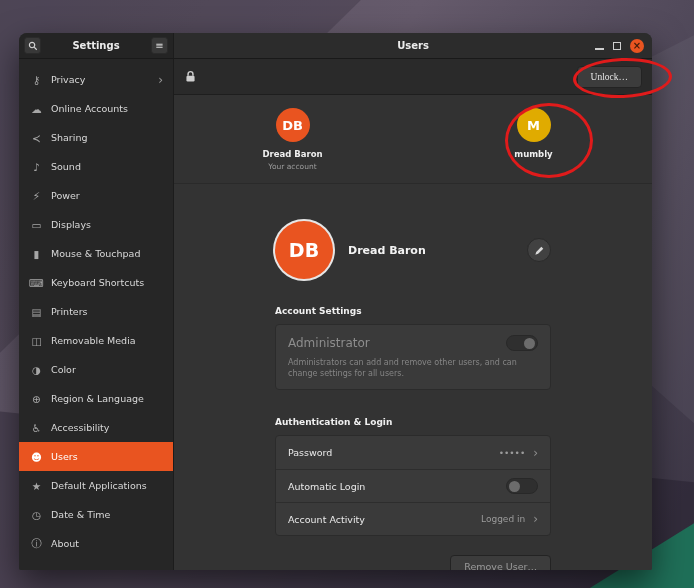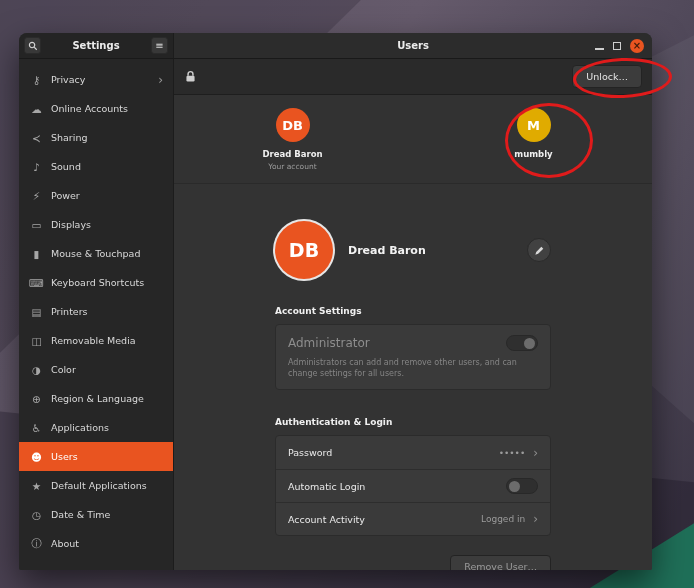--- a/index.html
+++ b/index.html
@@ -41,21 +41,21 @@
   .side-item.selected{background:#e95420;color:#fff;}
   .side-item.selected .glyph,.side-item.selected .chev{color:#fff;}
 
   .content{flex:1;background:#333333;display:flex;flex-direction:column;min-width:0;}
   .unlock-bar{flex:0 0 36px;height:36px;background:#2a2a2a;border-bottom:1px solid #1e1e1e;
     display:flex;align-items:center;padding:0 10px;gap:8px;}
   .unlock-text .t{color:#f0f0f0;font-size:9px;font-weight:bold;}
   .unlock-text .s{color:#a7a7a7;font-size:8px;margin-top:2px;}
   .btn{background:#3c3c3c;border:1px solid #232323;border-radius:4px;color:#e6e6e6;
     font-size:9.5px;padding:5px 13px;cursor:pointer;font-family:inherit;}
-  .unlock-btn{margin-left:auto;}
+  .unlock-btn{margin-left:auto;font-family:Liberation Serif, serif;}
 
   .carousel{flex:0 0 89px;height:89px;display:flex;justify-content:center;gap:155px;
     padding-top:13px;border-bottom:1px solid #2a2a2a;background:#323232;}
   .c-user{display:flex;flex-direction:column;align-items:center;width:86px;cursor:pointer;}
   .c-user .avatar{width:34px;height:34px;border-radius:50%;color:#fff;font-weight:bold;font-size:13px;
     display:flex;align-items:center;justify-content:center;}
   .c-user .cname{color:#f0f0f0;font-size:8.5px;font-weight:bold;margin-top:7px;}
   .c-user .csub{color:#9d9d9d;font-size:7.5px;margin-top:3px;}
 
   .panel{flex:1;overflow:hidden;}
@@ -185,21 +185,21 @@
     <span class="lbl">Color</span>
     <span class="chev"></span>
   </div>
           <div class="side-item">
     <span class="glyph">⊕</span>
     <span class="lbl">Region &amp; Language</span>
     <span class="chev"></span>
   </div>
           <div class="side-item">
     <span class="glyph">♿</span>
-    <span class="lbl">Applications</span>
+    <span class="lbl">Accessibility</span>
     <span class="chev"></span>
   </div>
           <div class="side-item selected">
     <span class="glyph">☻</span>
     <span class="lbl">Users</span>
     <span class="chev"></span>
   </div>
           <div class="side-item">
     <span class="glyph">★</span>
     <span class="lbl">Default Applications</span>

